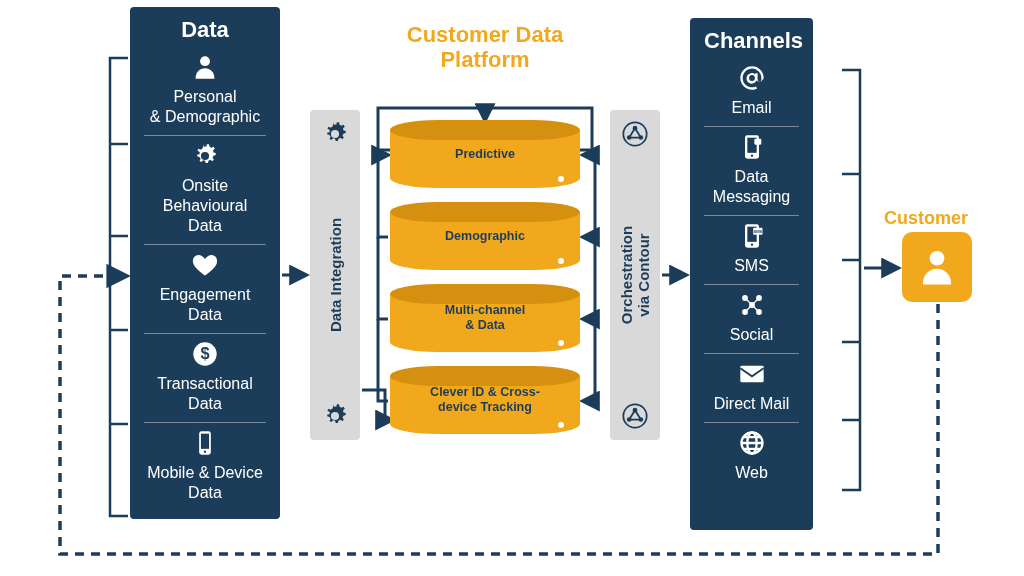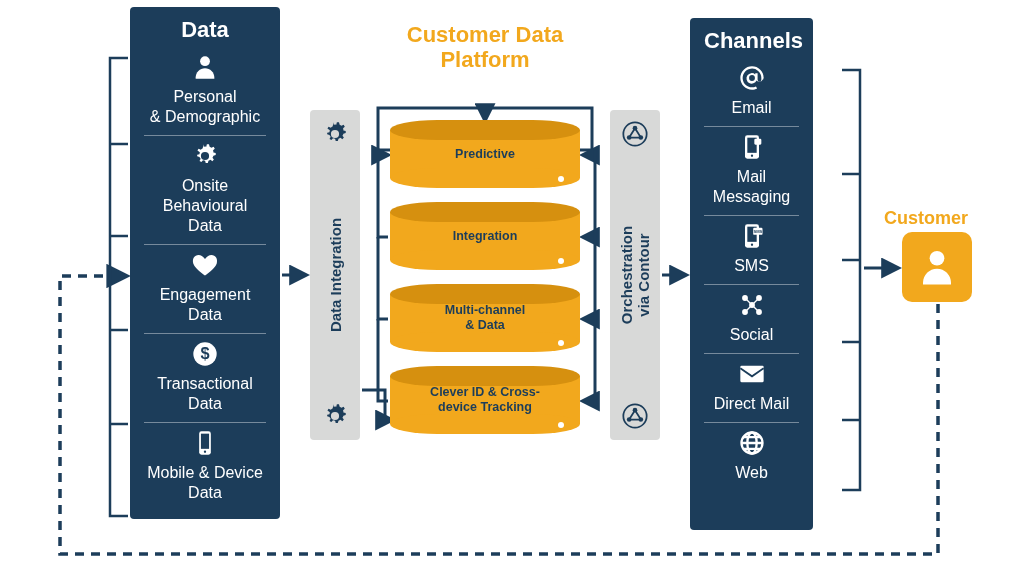--- a/index.html
+++ b/index.html
@@ -320,21 +320,21 @@
       <div class="body"></div>
       <div class="bot-el"></div>
       <div class="top-el"></div>
       <div class="txt">Predictive</div>
       <div class="dot"></div>
     </div>
     <div class="disc">
       <div class="body"></div>
       <div class="bot-el"></div>
       <div class="top-el"></div>
-      <div class="txt">Integration</div>
+      <div class="txt">Demographic</div>
       <div class="dot"></div>
     </div>
     <div class="disc">
       <div class="body"></div>
       <div class="bot-el"></div>
       <div class="top-el"></div>
       <div class="txt">Multi-channel<br>&amp; Data</div>
       <div class="dot"></div>
     </div>
     <div class="disc">
@@ -360,21 +360,21 @@
 </div>
 
 <div id="channels-panel" class="panel">
   <h3>Channels</h3>
   <div id="channels-items">
       <div class="item"><svg class="icon">
           <use href="#at-icon"></use>
         </svg><span class="label">Email</span></div>
       <div class="item"><svg class="icon">
           <use href="#push-icon"></use>
-        </svg><span class="label">Mail Messaging</span></div>
+        </svg><span class="label">Data Messaging</span></div>
       <div class="item"><svg class="icon">
           <use href="#sms-icon"></use>
         </svg><span class="label">SMS</span></div>
       <div class="item"><svg class="icon">
           <use href="#social-icon"></use>
         </svg><span class="label">Social</span></div>
       <div class="item"><svg class="icon">
           <use href="#mail-icon"></use>
         </svg><span class="label">Direct Mail</span></div>
       <div class="item"><svg class="icon">

